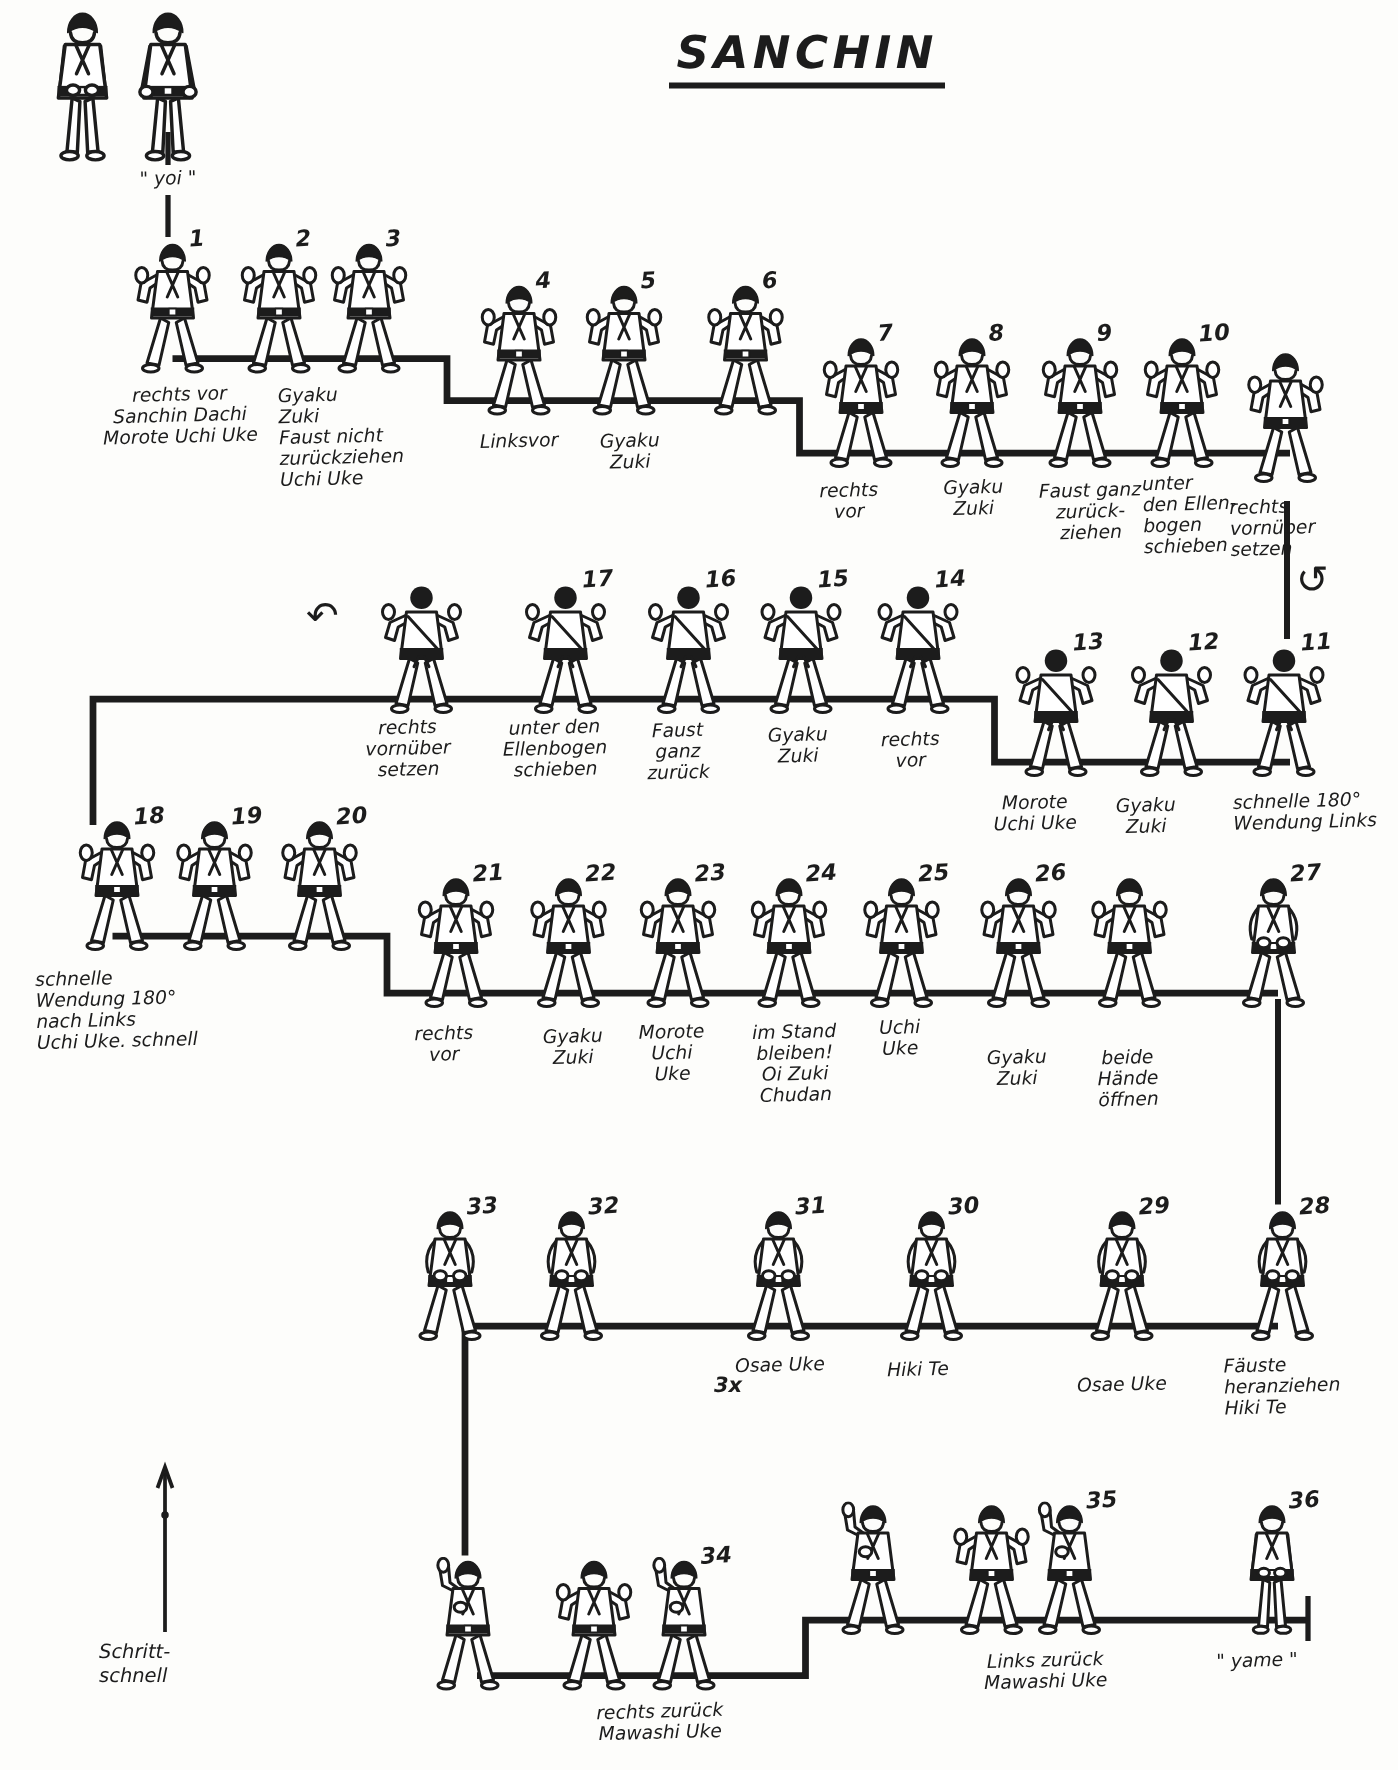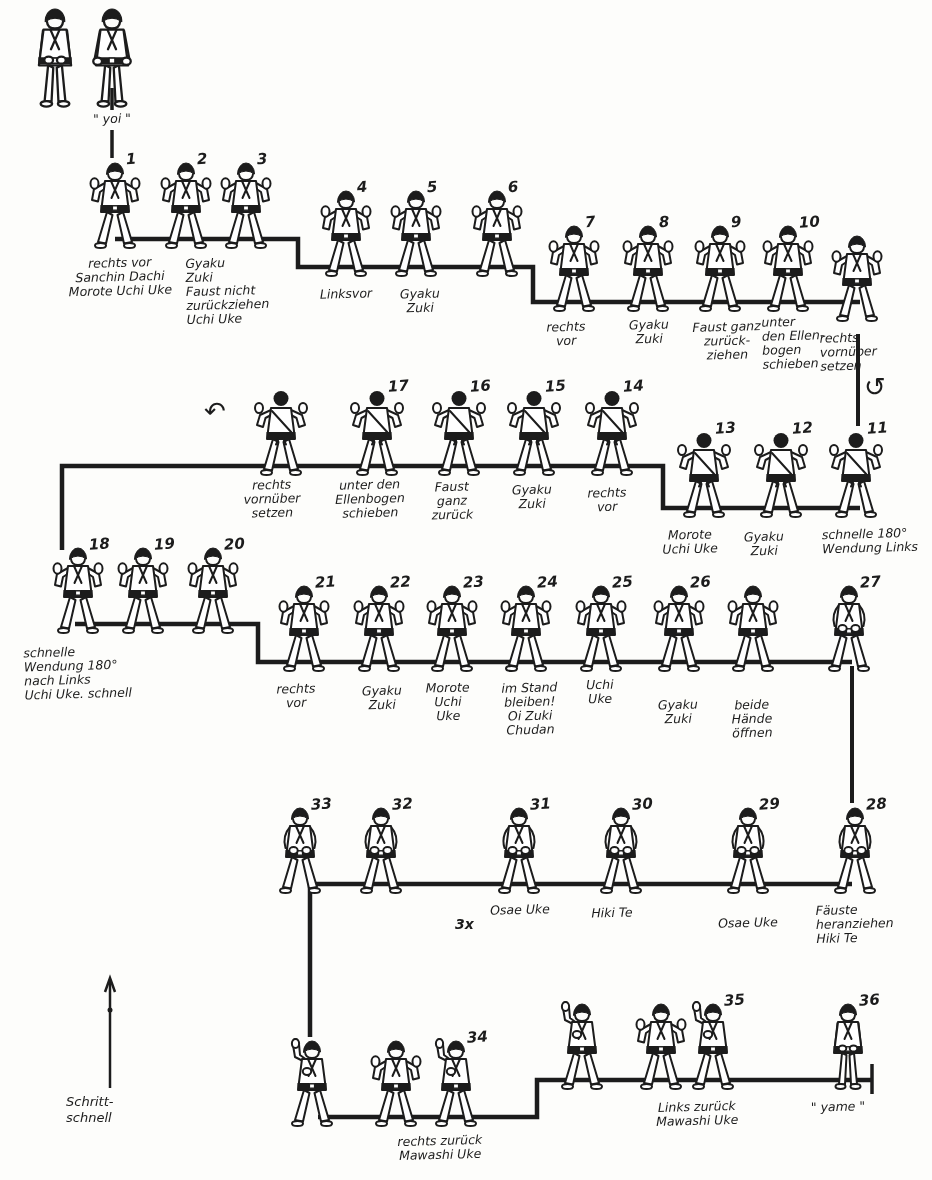--- a/index.html
+++ b/index.html
@@ -10,28 +10,29 @@
          border-bottom:4px solid #1c1c1c;padding:0 5px 2px 5px;}
   #steps{position:absolute;left:0;top:0;}
   .fig{position:absolute;width:56px;height:90px;}
   .num{position:absolute;font:italic 700 15px "DejaVu Sans",sans-serif;transform:rotate(-4deg);}
   .cap{position:absolute;font:italic 12.5px "DejaVu Sans",sans-serif;line-height:1.12;
        white-space:pre-line;transform:rotate(-1.5deg);}
   .cap.c{transform:translateX(-50%) rotate(-1.5deg);text-align:center;}
   .ann{position:absolute;white-space:pre-line;}
   #turn-cw{left:864px;top:372px;font-size:26px;}
   #turn-ccw{left:204px;top:396px;font-size:26px;}
-  #repeat-note{left:455px;top:916px;font:italic 700 14px "DejaVu Sans",sans-serif;text-align:right;}
+  #repeat-note{left:476px;top:916px;font:italic 700 14px "DejaVu Sans",sans-serif;text-align:right;}
   #step-label{left:66px;top:1094px;font:italic 13px "DejaVu Sans",sans-serif;line-height:1.25;}
 </style>
 </head>
 <body>
 
 <div id="page">
 
+  <h1 id="title">SANCHIN</h1>
 
   <svg id="steps" width="932" height="1180" viewBox="0 0 932 1180">
     <g fill="none" stroke="#1c1c1c" stroke-width="4.5">
       <path stroke-width="3.5" d="M112,88 V110 M112,130 V158"></path>
       <path d="M115,239 H298 V267 H533 V302 H860"></path>
       <path stroke-width="4" d="M858,334 V426"></path>
       <path d="M860,508 H663 V466 H62 V550"></path>
       <path d="M75,624 H258 V662 H852"></path>
       <path stroke-width="4" d="M852,666 V803"></path>
       <path d="M852,884 H310 V1037"></path>

